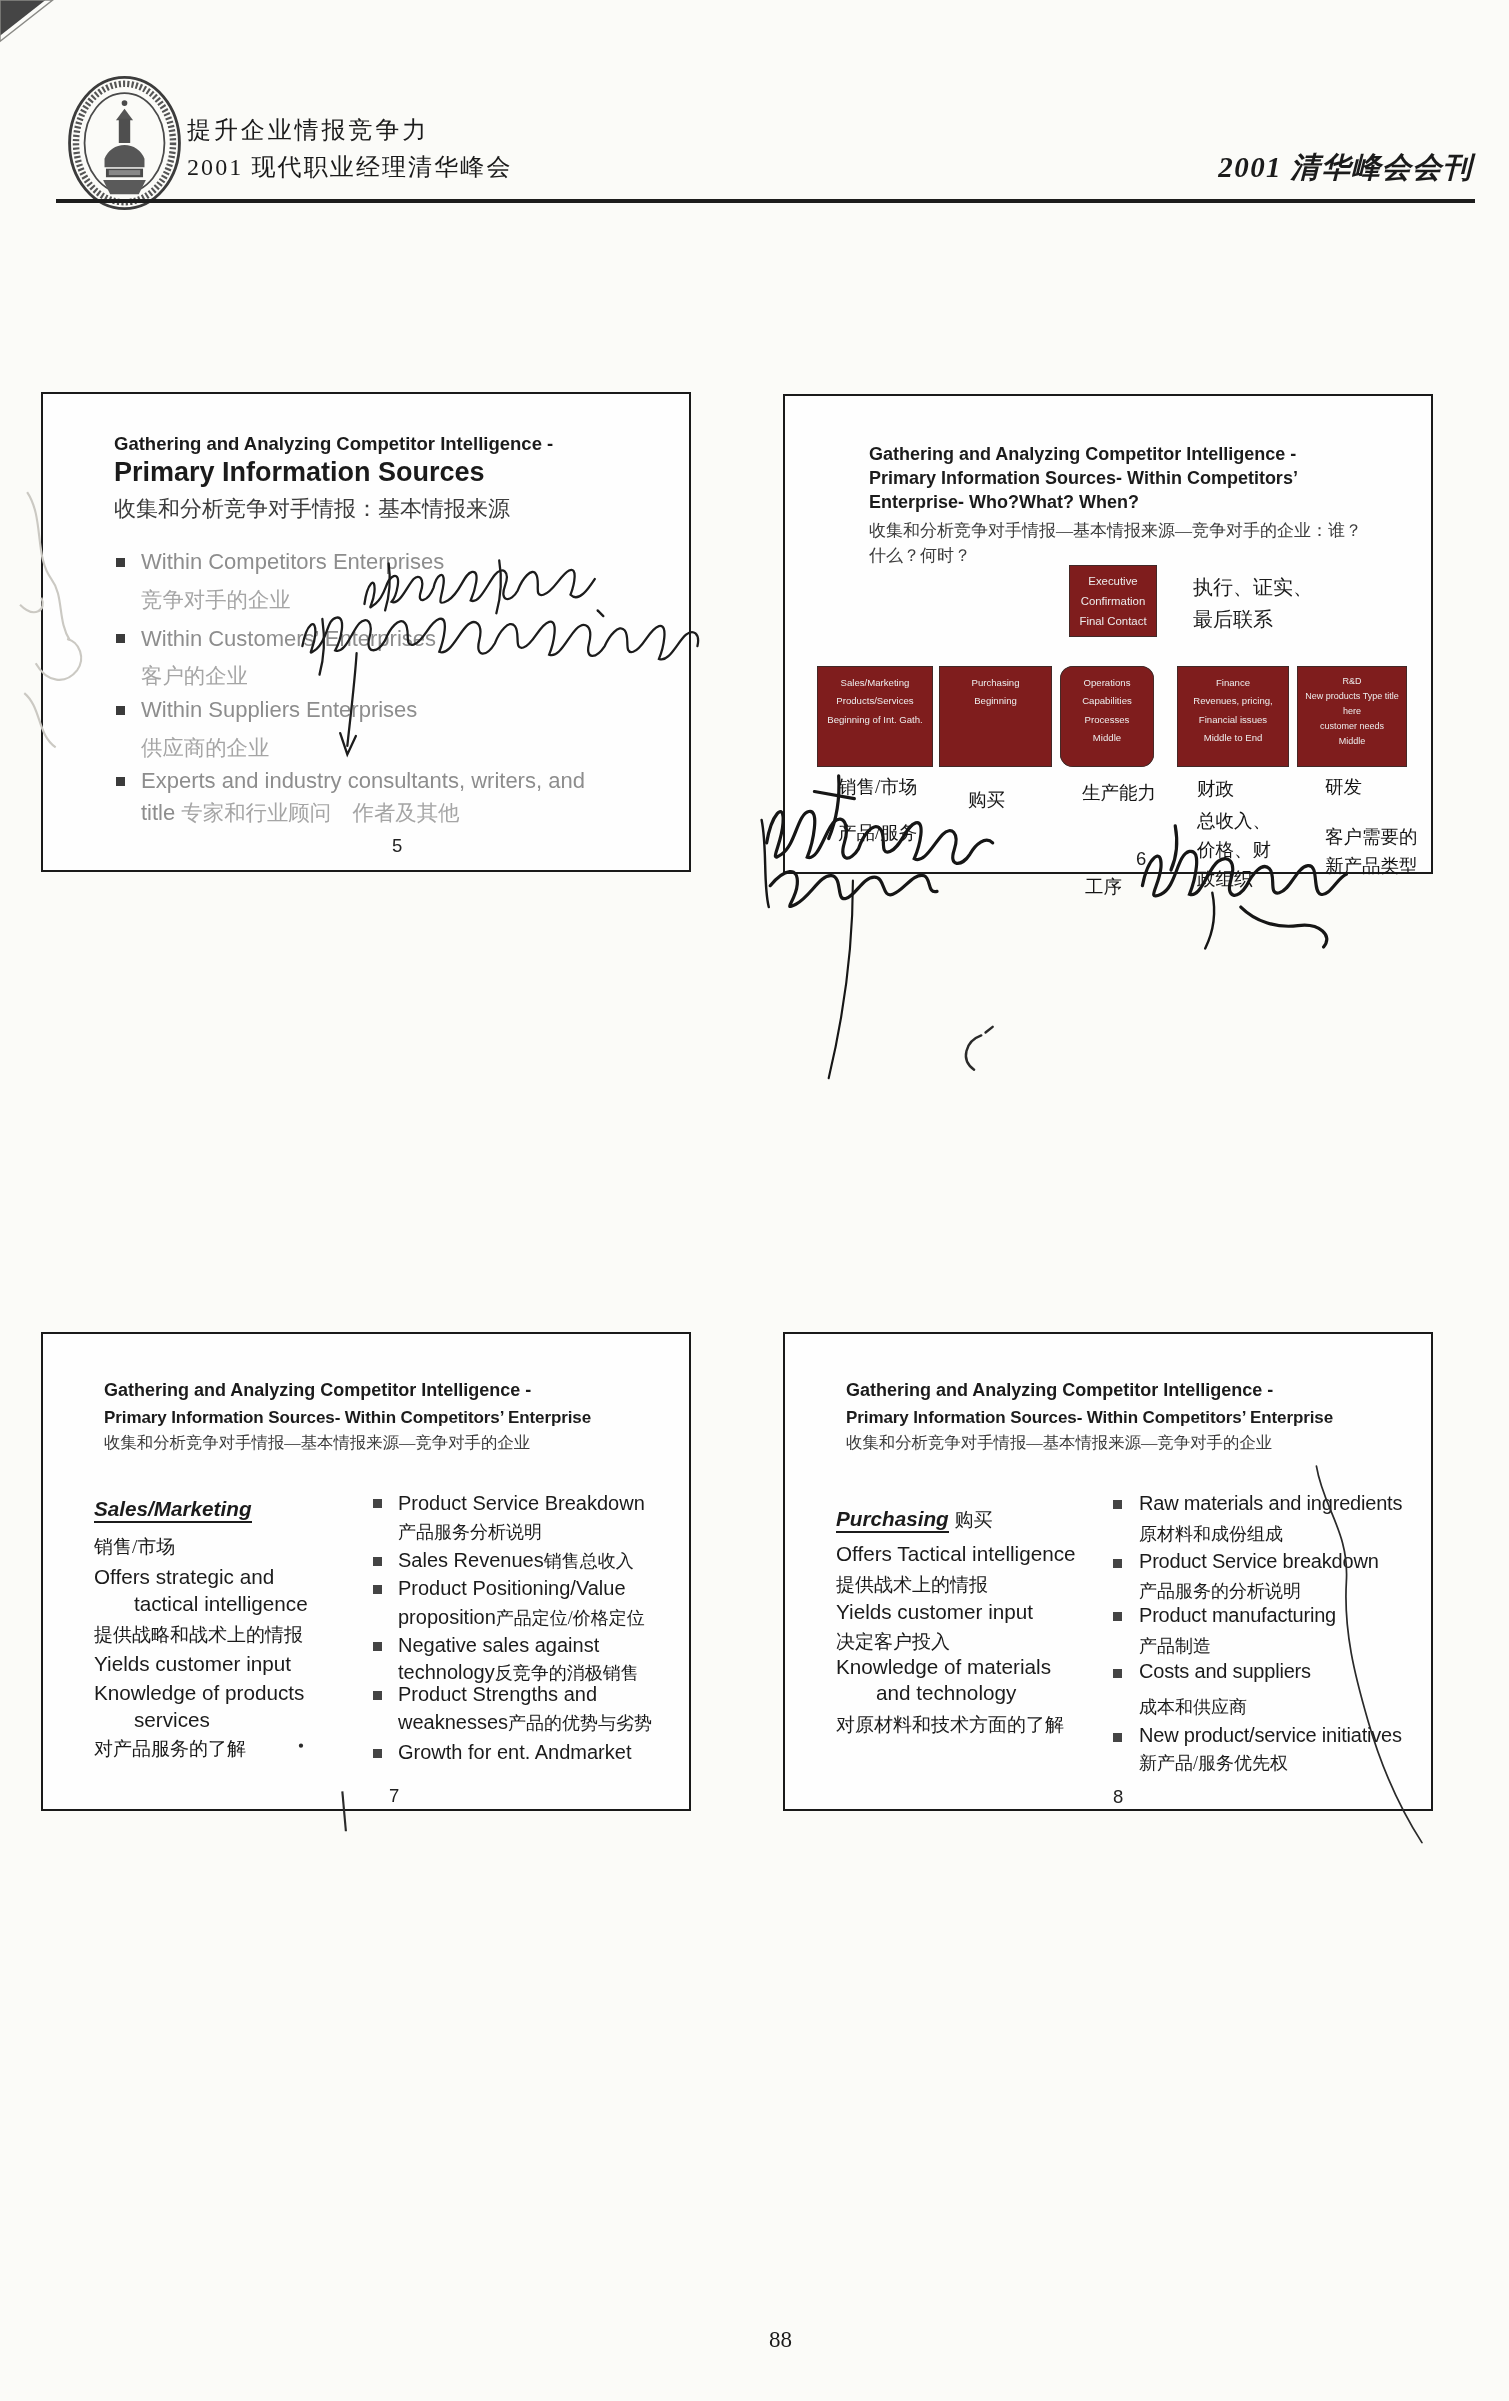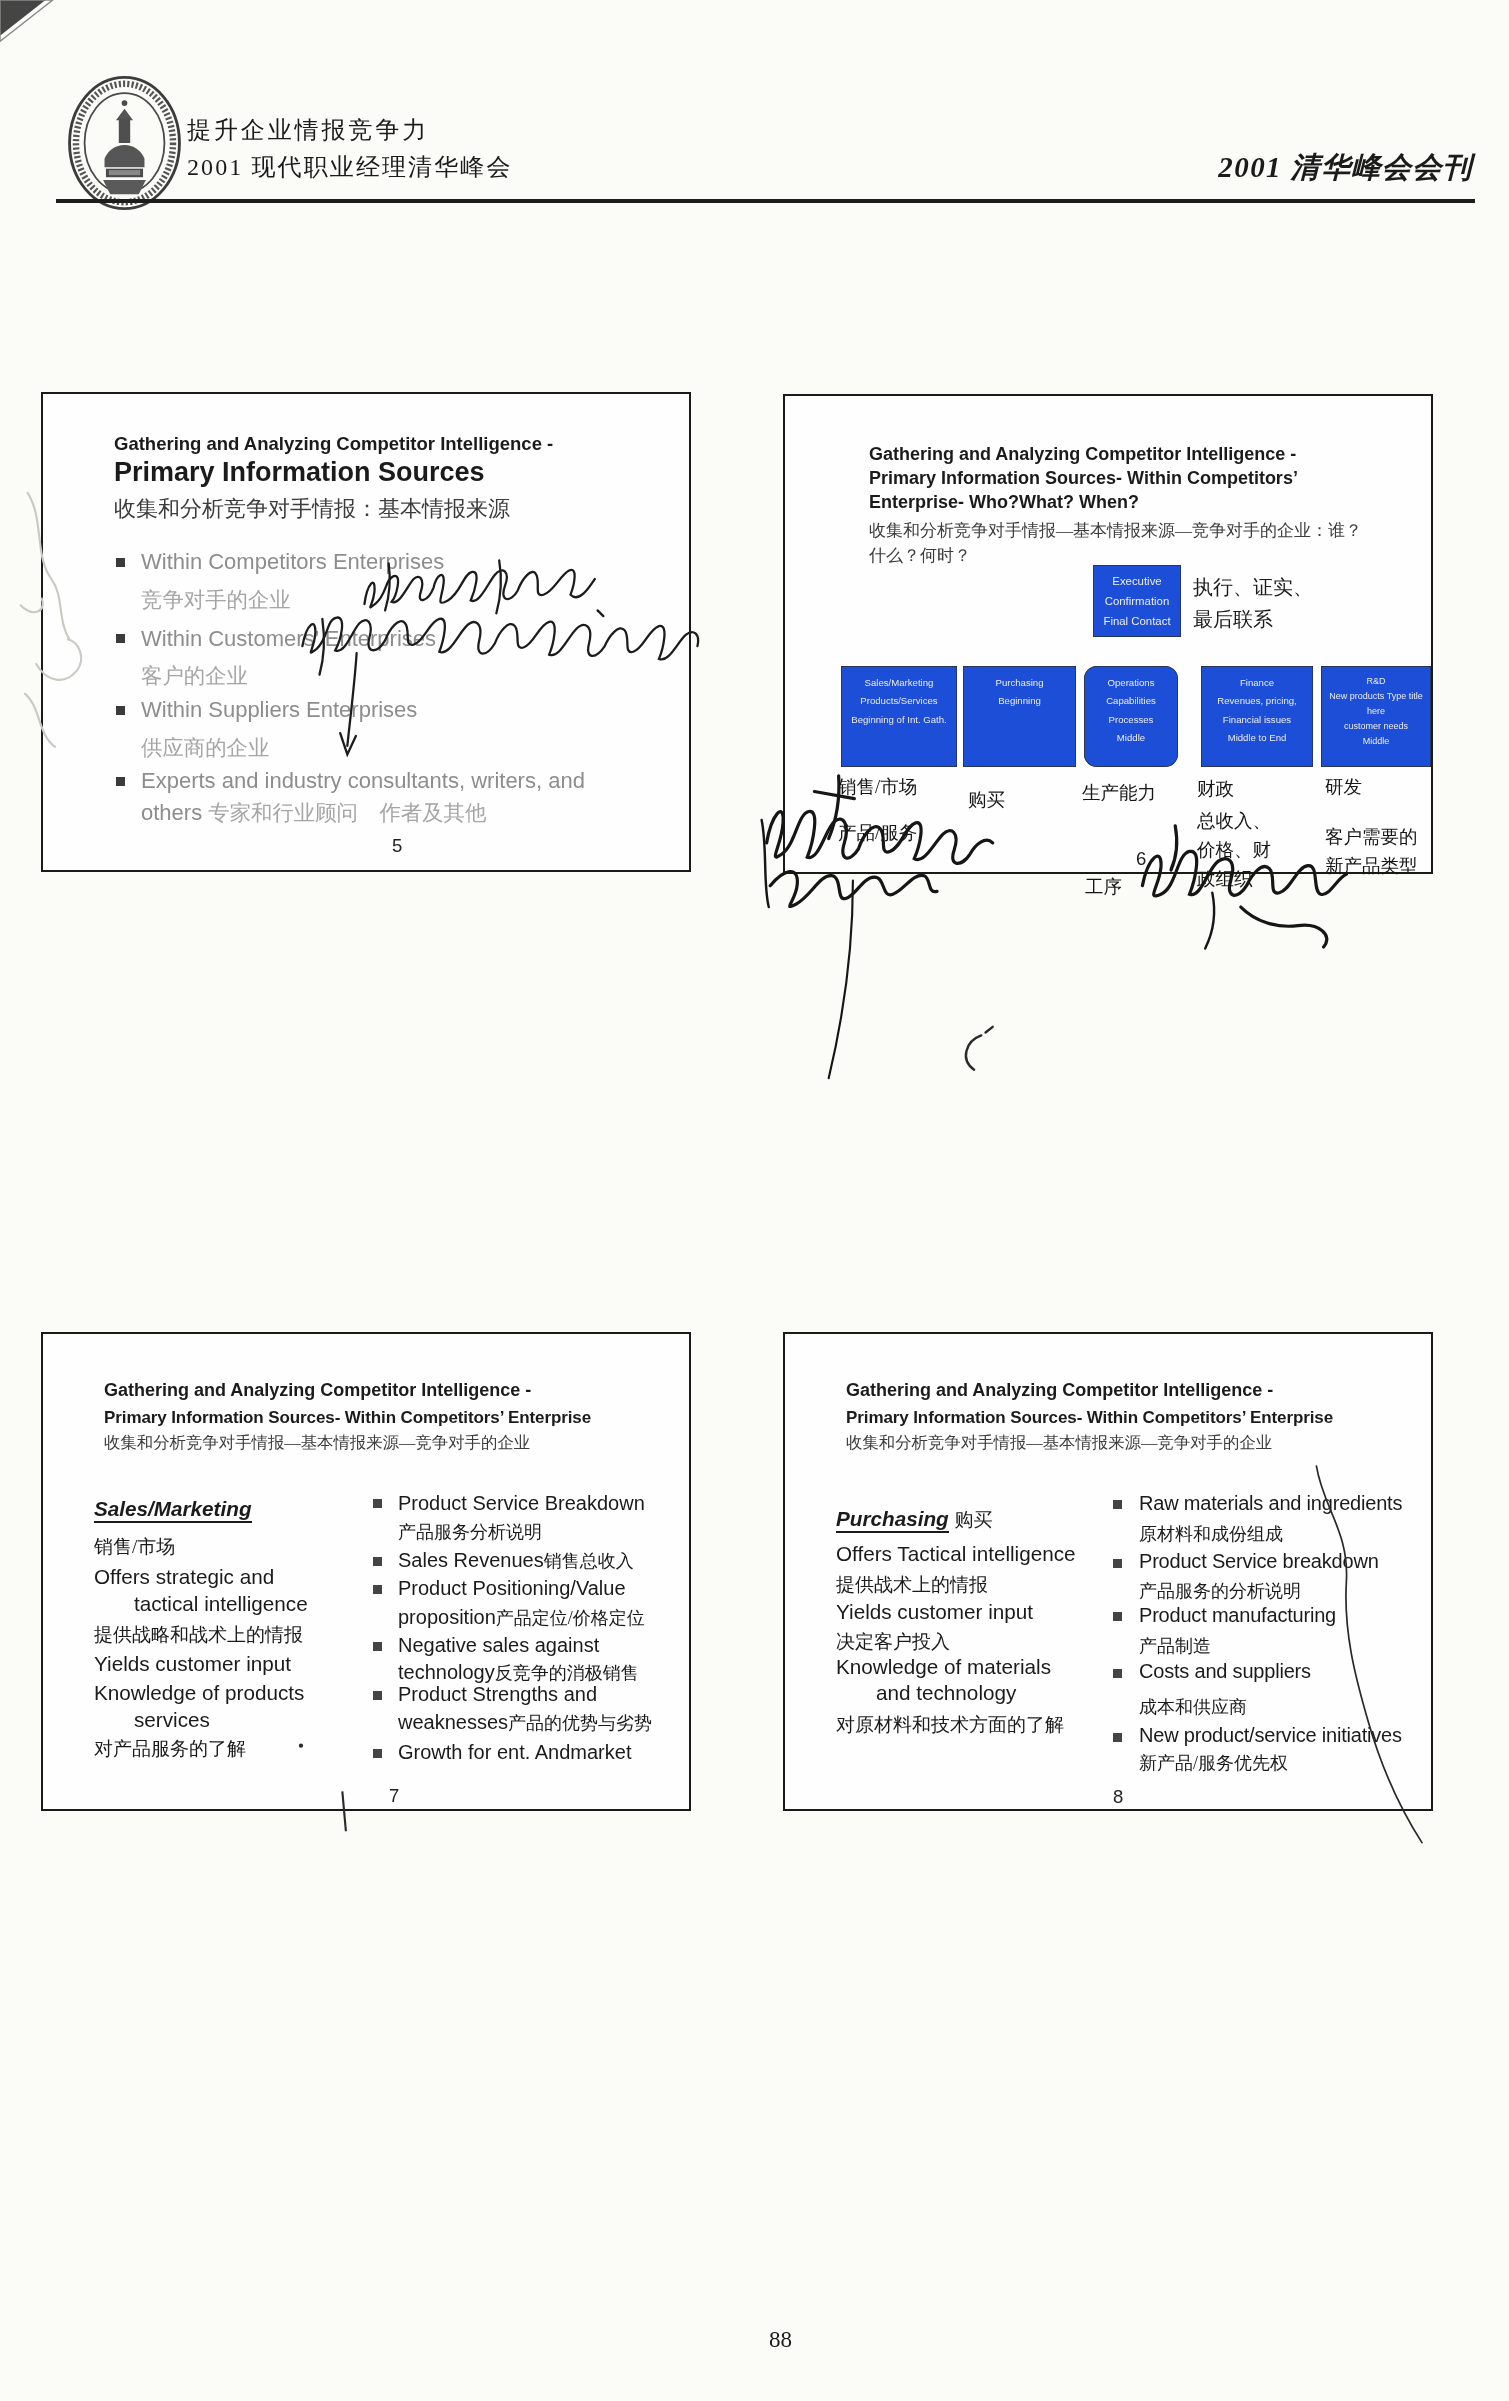--- a/index.html
+++ b/index.html
@@ -9,22 +9,22 @@
   .wrap{white-space:normal;}
   .bold{font-weight:bold;}
   .it{font-style:italic;}
   .cnf{font-family:"Liberation Serif","DejaVu Serif",serif;}
   .slide{position:absolute;background:#fefefe;border:2.1px solid #1a1a1a;}
   .sq{position:absolute;background:#3b3b3b;width:9.3px;height:9.3px;}
   .sq2{position:absolute;background:#444;width:8.6px;height:8.6px;}
   .gray{color:#8d8d8d;}
   .cngray{color:#a5a5a5;}
   .subcn{color:#3c3c3c;}
-  .box{position:absolute;background:#1d4ed8;color:#ececec;text-align:center;
-       box-shadow:0 0 0 0.7px #2e2e2c inset;margin-left:24px;}
+  .box{position:absolute;background:#7f1d1d;color:#ececec;text-align:center;
+       box-shadow:0 0 0 0.7px #2e2e2c inset;}
   .box .bl{font-size:9.6px;line-height:18.5px;white-space:normal;}
   .box.tight .bl{font-size:9px;line-height:15px;}
   .exec .bl{font-size:11.4px;line-height:20px;}
   .box-pad{padding-top:7.8px;}
   .exec-pad{padding-top:6.4px;}
   .cap{position:absolute;font-size:18.5px;line-height:30px;color:#161616;
        font-family:"Liberation Serif","DejaVu Serif",serif;}
   .ul{border-bottom:2.1px solid #1b1b1b;padding-bottom:1.4px;}
   .pageno{font-size:18.5px;color:#222;}
   .hw{position:absolute;left:0;top:0;pointer-events:none;}
@@ -74,21 +74,21 @@
     <div class="t gray" style="left:98px;top:232px;font-size:22px;">Within Customers’ Enterprises</div>
     <div class="t cnf cngray" style="left:98px;top:267px;font-size:21.4px;">客户的企业</div>
 
     <div class="sq" style="left:73px;top:312px;"></div>
     <div class="t gray" style="left:98px;top:303px;font-size:22px;">Within Suppliers Enterprises</div>
     <div class="t cnf cngray" style="left:98px;top:339px;font-size:21.4px;">供应商的企业</div>
 
     <div class="sq" style="left:73px;top:383px;"></div>
     <div class="t gray" style="left:98px;top:374px;font-size:22px;">Experts and industry consultants, writers, and</div>
     <div class="t" style="left:98px;top:404px;font-size:22px;">
-      <span class="gray">others </span><span class="cnf cngray" style="font-size:21.4px;">专家和行业顾问　作者及其他</span>
+      <span class="gray">title </span><span class="cnf cngray" style="font-size:21.4px;">专家和行业顾问　作者及其他</span>
     </div>
 
     <div class="t pageno" style="left:349px;top:441px;">5</div>
   </div>
 
   <div class="slide" style="left:783px;top:394px;width:646px;height:476px;">
     <div class="t bold" style="left:84px;top:48px;font-size:18px;">Gathering and Analyzing Competitor Intelligence -</div>
     <div class="t bold" style="left:84px;top:72px;font-size:18px;">Primary Information Sources- Within Competitors’</div>
     <div class="t bold" style="left:84px;top:96px;font-size:18px;">Enterprise- Who?What? When?</div>
     <div class="t cnf subcn" style="left:84px;top:123px;font-size:17px;">收集和分析竞争对手情报—基本情报来源—竞争对手的企业：谁？</div>

